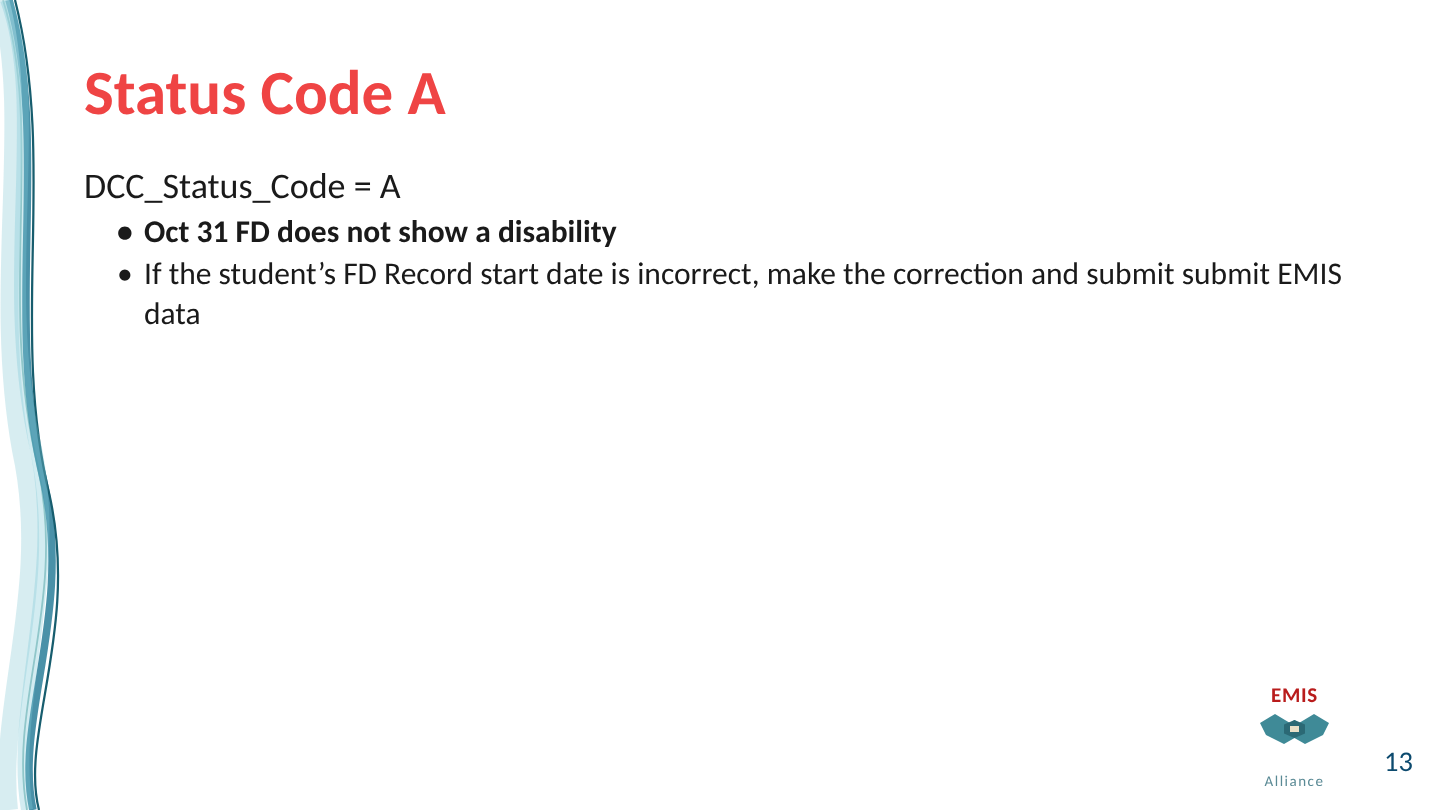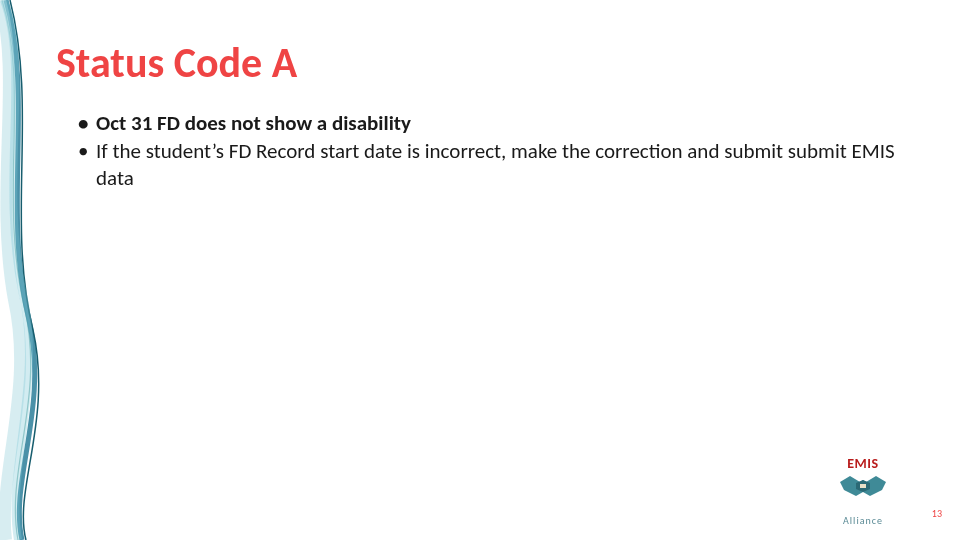--- a/index.html
+++ b/index.html
@@ -54,22 +54,22 @@
     content: "•";
     position: absolute;
     left: 0;
     top: 0;
   }
   .bold { font-weight: 700; }
   .page-num {
     position: absolute;
     right: 18px;
     bottom: 20px;
-    font-size: 10px;
-    color: #ef4444;
+    font-size: 19px;
+    color: #0c4a6e;
   }
   .logo {
     position: absolute;
     right: 60px;
     bottom: 14px;
     width: 74px;
     text-align: center;
   }
   .logo .emis {
     font-size: 14px;
@@ -94,20 +94,21 @@
 <svg class="ribbon" viewBox="0 0 40 540" preserveAspectRatio="none">
   <path d="M2,0 C30,90 -2,200 25,310 C45,400 5,470 18,540" fill="none" stroke="#9ac6c4" stroke-width="1.2"></path>
   <path d="M6,0 C34,100 2,210 29,320 C49,410 9,480 22,540" fill="none" stroke="#2a7e99" stroke-width="5" opacity="0.85"></path>
   <path d="M0,0 C22,80 -6,190 14,300 C34,390 -2,470 6,540" fill="none" stroke="#b7dfe6" stroke-width="12" opacity="0.55"></path>
   <path d="M10,0 C38,110 6,220 33,330 C53,420 13,490 26,540" fill="none" stroke="#175d6e" stroke-width="1.5"></path>
   <path d="M4,0 C30,70 0,180 22,290 C44,380 6,470 18,540" fill="none" stroke="#7ec8d8" stroke-width="8" opacity="0.35"></path>
 </svg>
 
 <div class="content">
   <h1 class="title">Status Code A</h1>
+  <p class="intro">DCC_Status_Code = A</p>
   <ul class="bullets">
     <li class="bold">Oct 31 FD does not show a disability</li>
     <li>If the student’s FD Record start date is incorrect, make the correction and submit submit EMIS data</li>
   </ul>
 </div>
 
 <div class="logo">
   <div class="emis">EMIS</div>
   <svg width="54" height="26" viewBox="0 0 54 26">
     <path d="M4 10 L14 4 L24 10 L27 8 L30 10 L40 4 L50 10 L46 18 L34 24 L27 20 L20 24 L8 18 Z" fill="#3f8a97"></path>

